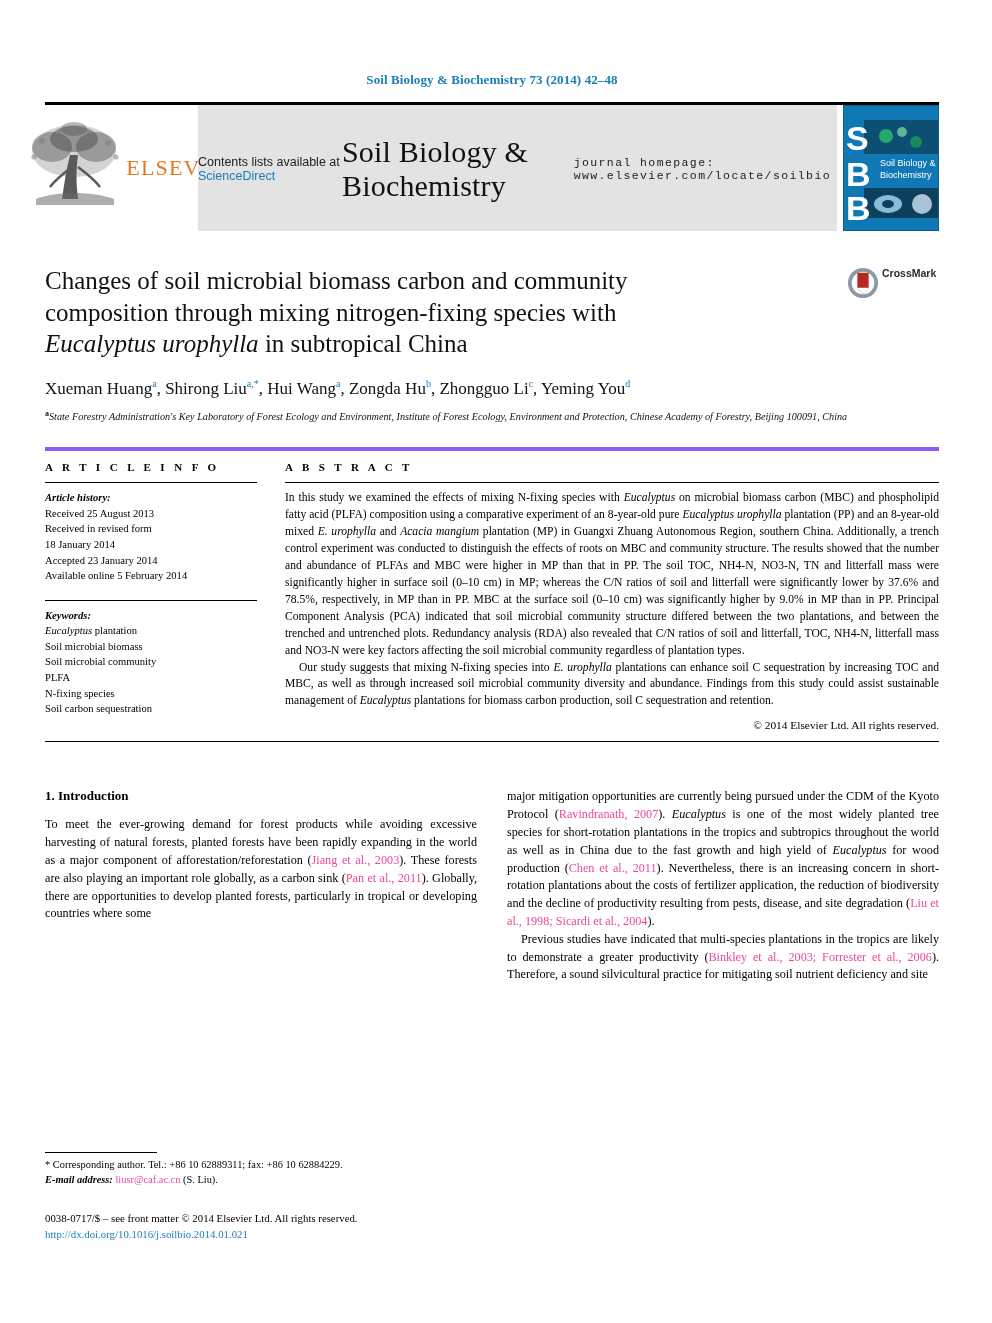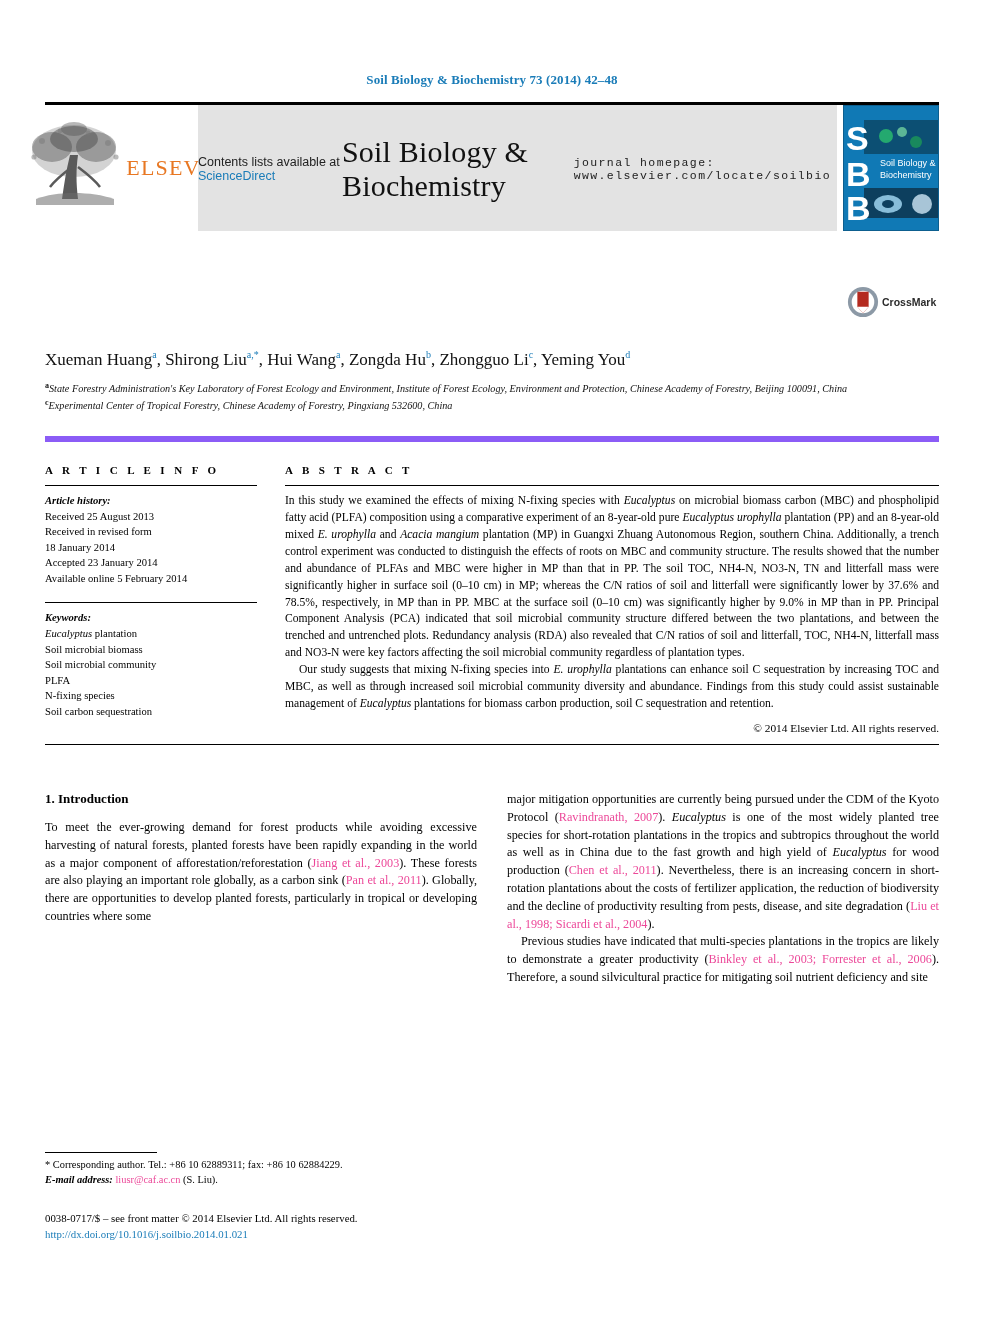--- a/index.html
+++ b/index.html
@@ -113,25 +113,25 @@
     line-height: 1.26;
     font-weight: normal;
     color: #111;
     margin: 0;
     width: 800px;
   }
   .article-title .ital { font-style: italic; }
   .crossmark {
     position: absolute;
     right: 0;
-    top: 12px;
+    top: 2px;
     width: 92px;
     height: 50px;
     display: flex;
-    align-items: center;
+    align-items: flex-start;
     gap: 3px;
   }
   .crossmark-label {
     font-family: "Liberation Sans", sans-serif;
     font-size: 10.5px;
     font-weight: bold;
     color: #2b2b2b;
   }
 
   .authors {
@@ -147,23 +147,23 @@
     font-style: italic;
     font-size: 10.2px;
     line-height: 1.45;
     color: #111;
   }
   .affiliations sup { font-style: normal; font-weight: bold; font-size: 8px; }
 
   
   .info-abstract {
     margin: 22px 45px 0 45px;
-    border-top: 6px solid #8b5cf6;
-    display: flex;
-    padding-top: 22px;
+    border-top: 4px solid #8b5cf6;
+    display: flex;
+    padding-top: 10px;
   }
   .col-info { width: 240px; flex: 0 0 240px; padding-right: 28px; box-sizing: border-box; }
   .col-abstract { flex: 1 1 auto; }
 
   .sec-head {
     font-family: "Liberation Serif", serif;
     font-weight: bold;
     font-size: 11px;
     letter-spacing: 3.4px;
     margin-bottom: 9px;
@@ -306,38 +306,42 @@
         <text x="2" y="44" font-family="Liberation Sans, sans-serif" font-size="34" font-weight="bold" fill="#ffffff">S</text>
         <text x="2" y="80" font-family="Liberation Sans, sans-serif" font-size="34" font-weight="bold" fill="#ffffff">B</text>
         <text x="2" y="114" font-family="Liberation Sans, sans-serif" font-size="34" font-weight="bold" fill="#ffffff">B</text>
         <text x="36" y="60" font-family="Liberation Sans, sans-serif" font-size="9" fill="#ffffff">Soil Biology &amp;</text>
         <text x="36" y="72" font-family="Liberation Sans, sans-serif" font-size="9" fill="#ffffff">Biochemistry</text>
       </svg>
     </div>
   </div>
 
   <div class="title-area">
+    <h1 class="article-title">
+      <span>Changes of soil microbial biomass carbon and community</span><br>
+      <span>composition through mixing nitrogen-fixing species with</span><br>
+      <span class="ital">Eucalyptus urophylla</span><span> in subtropical China</span>
+    </h1>
     <div class="crossmark">
       <svg viewBox="0 0 34 34" width="32" height="32" aria-hidden="true">
         <circle cx="17" cy="17" r="16" fill="#8c99a6"></circle>
         <circle cx="17" cy="17" r="12" fill="#ffffff"></circle>
         <path d="M11 6 h12 v16 l-6 7 l-6 -7 Z" fill="#b42a1f"></path>
         <path d="M17 29 l-6 -7 h12 Z" fill="#ffffff"></path>
       </svg>
       <span class="crossmark-label">CrossMark</span>
     </div>
   </div>
 
   <div class="authors">
     Xueman Huang<sup>a</sup>, Shirong Liu<sup>a,*</sup>, Hui Wang<sup>a</sup>, Zongda Hu<sup>b</sup>, Zhongguo Li<sup>c</sup>, Yeming You<sup>d</sup>
   </div>
 
   <div class="affiliations">
     <div><sup>a</sup><span>State Forestry Administration's Key Laboratory of Forest Ecology and Environment, Institute of Forest Ecology, Environment and Protection, Chinese Academy of Forestry, Beijing 100091, China</span></div>
-    <div><sup>c</sup><span>Experimental Center of Tropical Forestry, Chinese Academy of Forestry, Pingxiang 532600, China</span></div>
   </div>
 
   <div class="info-abstract">
 
     <div class="col-info">
       <div class="sec-head">A R T I C L E    I N F O</div>
       <div class="rule"></div>
       <div class="info-body">
         <div class="lbl">Article history:</div>
         <div>Received 25 August 2013</div>

